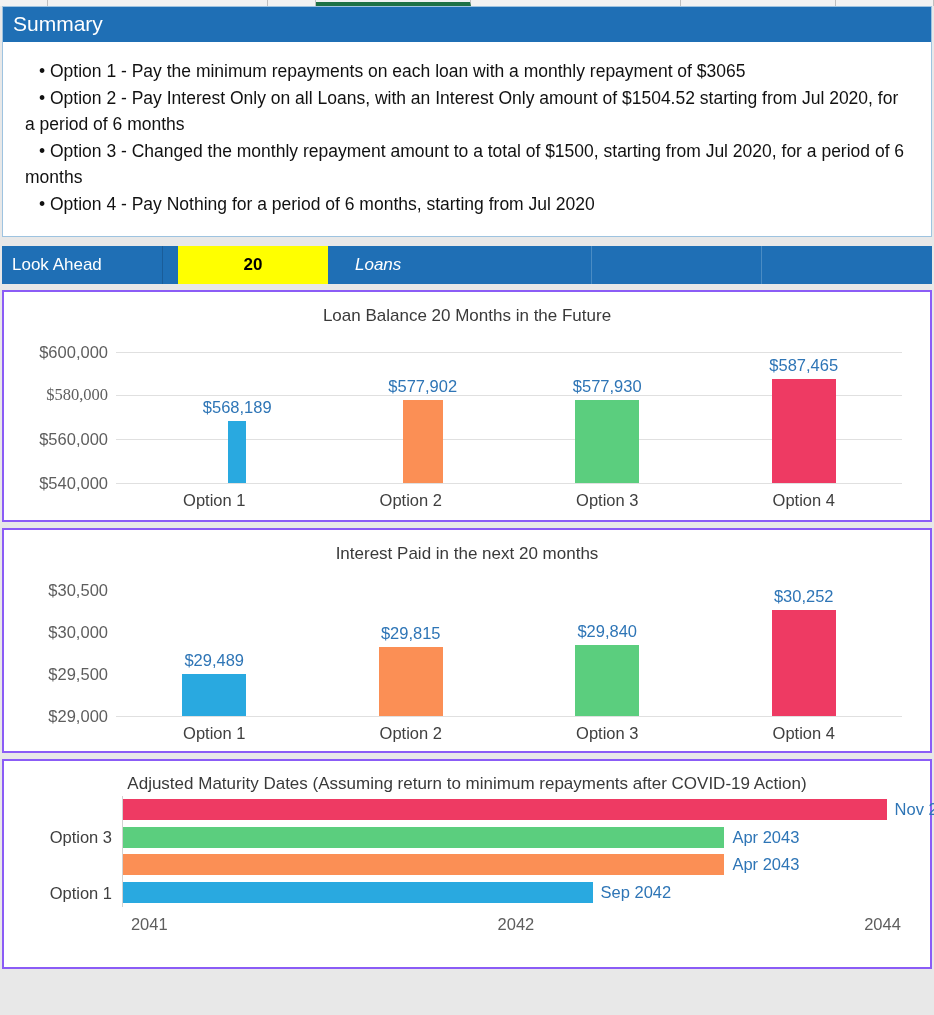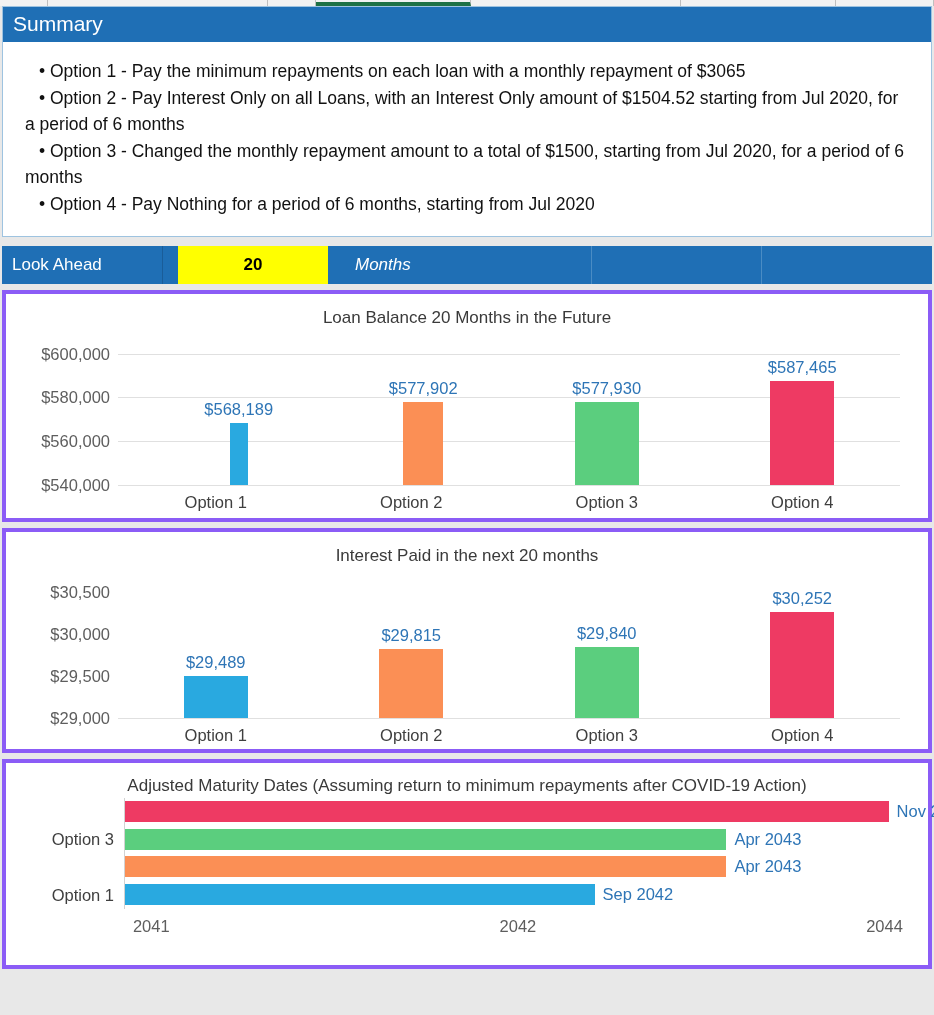--- a/index.html
+++ b/index.html
@@ -88,21 +88,21 @@
   }
   .la-blank {
     width: 155px;
     border-right: 1px solid #4a8cc4;
   }
   .la-blank:last-child { border-right: none; }
 
   
   .panel {
     background: #ffffff;
-    border: 4px solid #8b5cf6;
+    border: 2px solid #8b5cf6;
     margin: 0 2px 6px 2px;
     position: relative;
   }
   .panel-title {
     text-align: center;
     font-size: 17px;
     color: #3a3a3a;
     padding-top: 13px;
     line-height: 1.35;
   }
@@ -219,21 +219,21 @@
       <div class="summary-line">• Option 1 - Pay the minimum repayments on each loan with a monthly repayment of $3065</div>
       <div class="summary-line">• Option 2 - Pay Interest Only on all Loans, with an Interest Only amount of $1504.52 starting from Jul 2020, for a period of 6 months</div>
       <div class="summary-line">• Option 3 - Changed the monthly repayment amount to a total of $1500, starting from Jul 2020, for a period of 6 months</div>
       <div class="summary-line">• Option 4 - Pay Nothing for a period of 6 months, starting from Jul 2020</div>
     </div>
 </div>
 
 <div class="lookahead">
   <div class="la-label">Look Ahead</div>
   <div class="la-value">20</div>
-  <div class="la-units">Months</div>
+  <div class="la-units">Loans</div>
   <div class="la-blank"></div>
   <div class="la-blank"></div>
 </div>
 
 <div class="panel" style="height:232px;">
   <div class="panel-title">Loan Balance 20 Months in the Future</div>
   <div class="vchart" id="chart0" style="height:185px;">
       <div class="v-plot" style="top: 18px; bottom: 36px;">
         <div class="gridline" style="top: 131px;"></div>
         <div class="gridline" style="top: 87.3333px;"></div>
@@ -252,21 +252,21 @@
           <div class="bar-rect" style="height: 82.8138px; background: rgb(91, 206, 126);"></div>
         </div>
         <div class="bar-col" style="left: calc(83.4%); width: 8.2%; height: 133.632px;">
           <div class="bar-val">$587,465</div>
           <div class="bar-rect" style="height: 103.632px; background: rgb(238, 58, 99);"></div>
         </div>
       </div>
       <div class="ylabels" style="top: 18px; bottom: 36px;">
         <div class="ytick" style="top: 131px;">$540,000</div>
         <div class="ytick" style="top: 87.3333px;">$560,000</div>
-        <div class="ytick" style="top: 43.6667px;">$580,000</div>
+        <div class="ytick" style="top: 43.6667px; font-family: Liberation Serif, serif;">$580,000</div>
         <div class="ytick" style="top: 0px;">$600,000</div>
       </div>
       <div class="cat-row" style="top: 157px;">
         <div class="cat-lbl" style="left: 12.5%;">Option 1</div>
         <div class="cat-lbl" style="left: 37.5%;">Option 2</div>
         <div class="cat-lbl" style="left: 62.5%;">Option 3</div>
         <div class="cat-lbl" style="left: 87.5%;">Option 4</div>
       </div>
     </div>
 </div>

